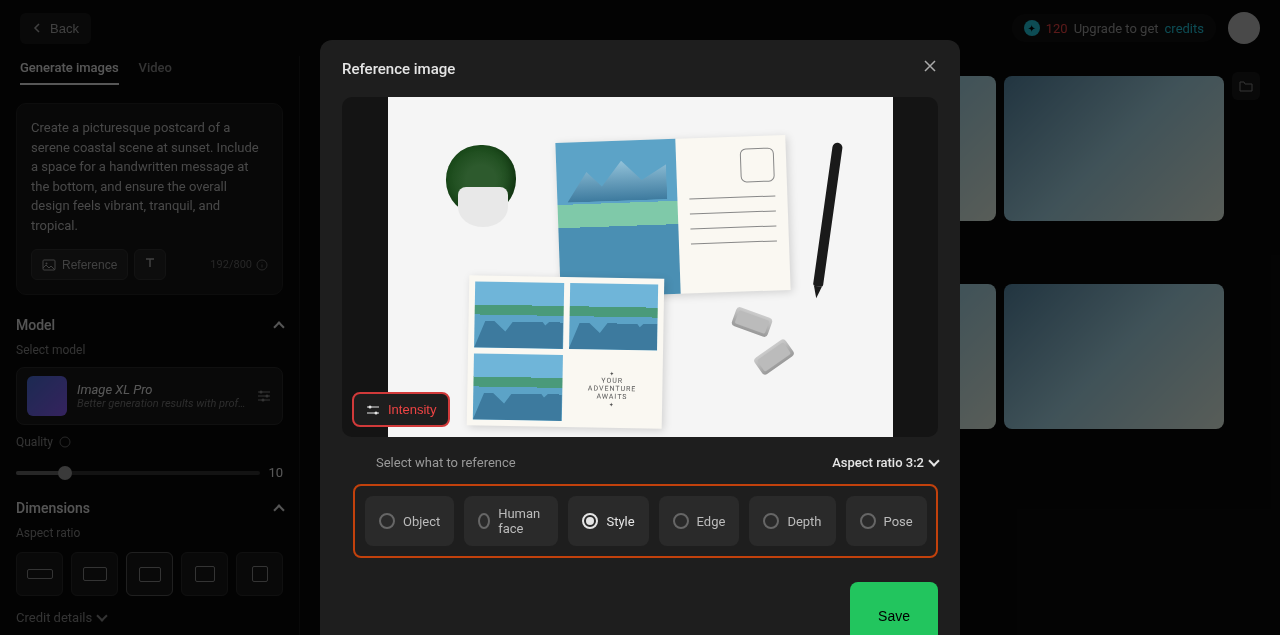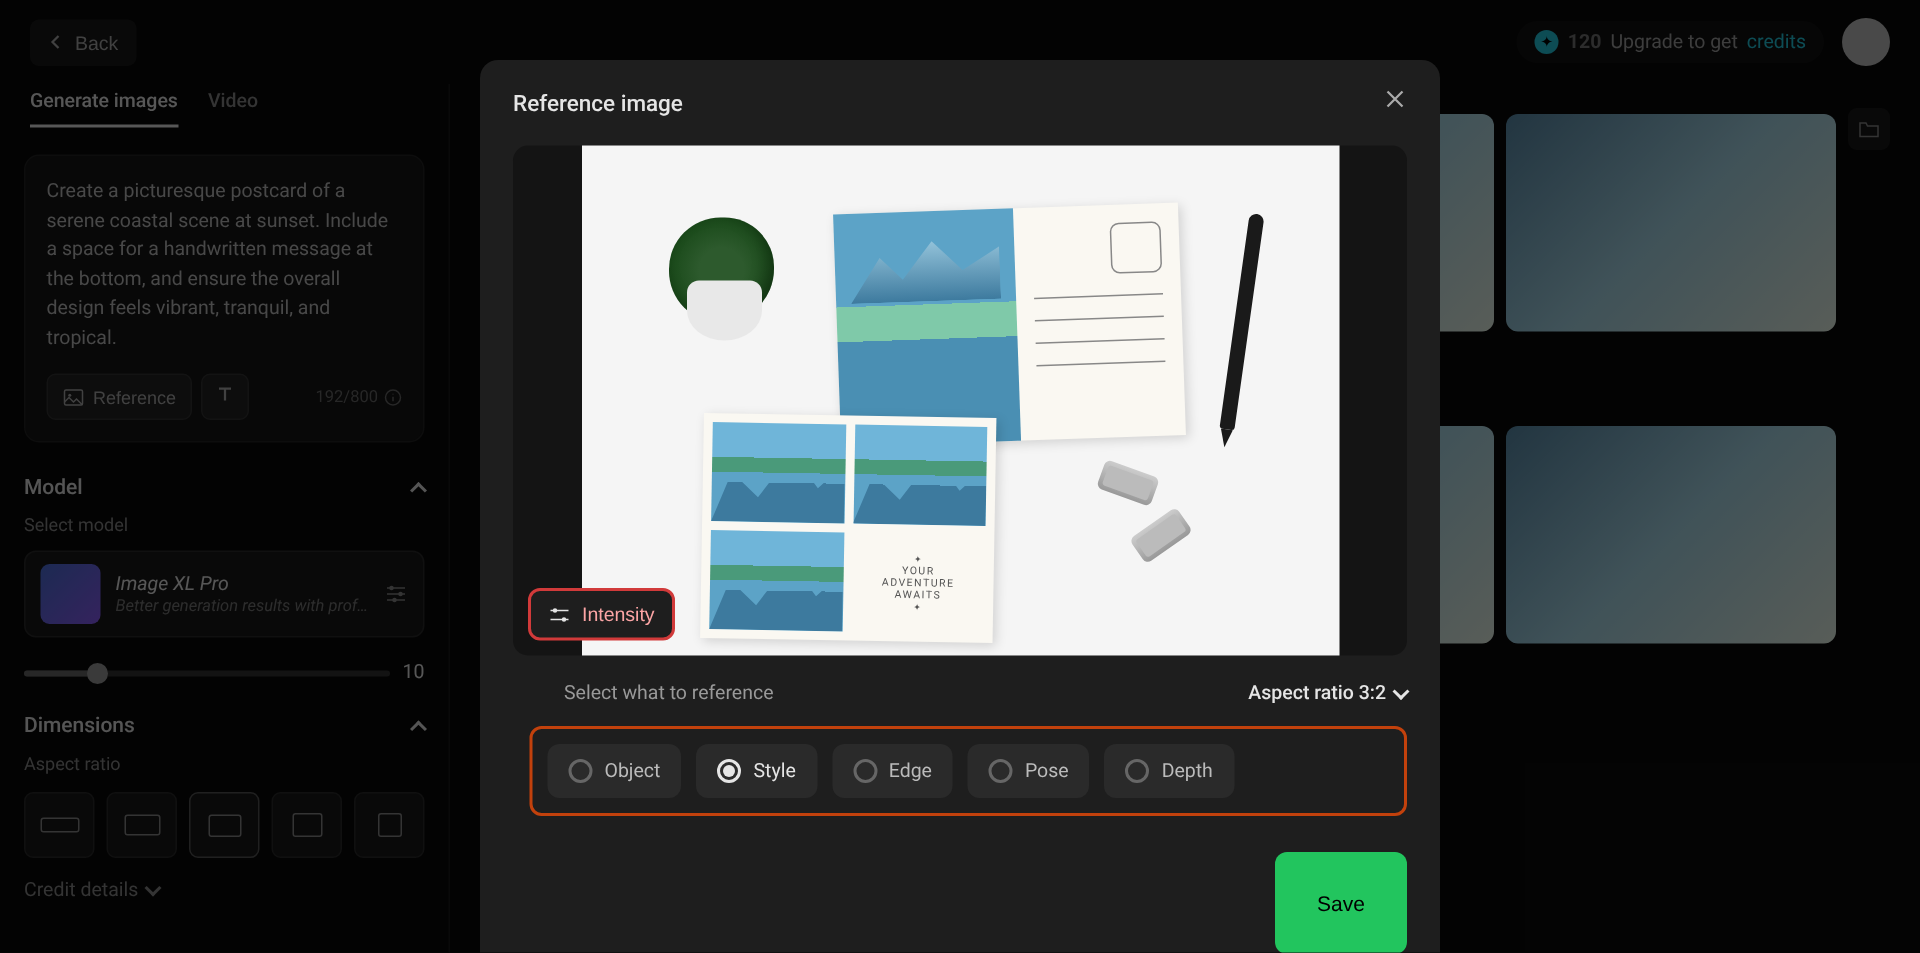--- a/index.html
+++ b/index.html
@@ -62,22 +62,22 @@
       height: 16px;
       border-radius: 50%;
       background: #22c7dd;
       display: flex;
       align-items: center;
       justify-content: center;
       font-size: 10px;
       color: #000;
     }
     .credits-count {
-      color: #737373;
-      font-weight: 700;
+      color: #ef4444;
+      font-weight: 400;
     }
     .upgrade-link {
       color: #22c7dd;
     }
     .upgrade-text {
       color: #a0a0a0;
     }
     .avatar {
       width: 32px;
       height: 32px;
@@ -357,21 +357,21 @@
       position: absolute;
       bottom: 10px;
       left: 10px;
       display: flex;
       align-items: center;
       gap: 8px;
       background: #1e1e1e;
       border: 2px solid #d13a3a;
       border-radius: 8px;
       padding: 8px 12px;
-      color: #fca5a5;
+      color: #ef4444;
       font-size: 13px;
       cursor: pointer;
     }
     .modal-controls {
       padding: 18px 22px;
     }
     .controls-row {
       display: flex;
       justify-content: space-between;
       align-items: center;
@@ -701,20 +701,26 @@
             <div class="model-name">Image XL Pro</div>
             <div class="model-desc">Better generation results with profe...</div>
           </div>
           <svg width="16" height="16" viewBox="0 0 16 16">
               <path d="M2 4h12M2 8h12M2 12h12" stroke="#888"></path>
               <circle cx="5" cy="4" r="1.5" fill="#888"></circle>
               <circle cx="11" cy="8" r="1.5" fill="#888"></circle>
               <circle cx="7" cy="12" r="1.5" fill="#888"></circle>
             </svg>
         </div>
+        <div class="section-label" style="display:flex;align-items:center;gap:6px">
+          <span>Quality</span>
+          <svg width="12" height="12" viewBox="0 0 12 12">
+              <circle cx="6" cy="6" r="5" stroke="#666" fill="none"></circle>
+            </svg>
+        </div>
         <div class="quality-row">
           <div class="slider-track">
             <div class="slider-fill"></div>
             <div class="slider-thumb"></div>
           </div>
           <span style="font-size:13px">10</span>
         </div>
       </div>
 
       <div class="section">
@@ -830,35 +836,39 @@
         <div class="aspect-display">
           <span>Aspect ratio 3:2</span>
           <span class="chevron"></span>
         </div>
       </div>
       <div class="radio-row">
         <div class="radio-opt">
           <span class="radio-circle"></span>
           <span>Object</span>
         </div>
+        <div class="radio-opt">
+          <span class="radio-circle"></span>
+          <span>Human face</span>
+        </div>
         <div class="radio-opt selected">
           <span class="radio-circle"></span>
           <span>Style</span>
         </div>
         <div class="radio-opt">
           <span class="radio-circle"></span>
           <span>Edge</span>
         </div>
         <div class="radio-opt">
           <span class="radio-circle"></span>
-          <span>Pose</span>
+          <span>Depth</span>
         </div>
         <div class="radio-opt">
           <span class="radio-circle"></span>
-          <span>Depth</span>
+          <span>Pose</span>
         </div>
       </div>
     </div>
 
     <div class="modal-footer">
       <button class="save-btn">Save</button>
     </div>
   </div>
 </div>
 

